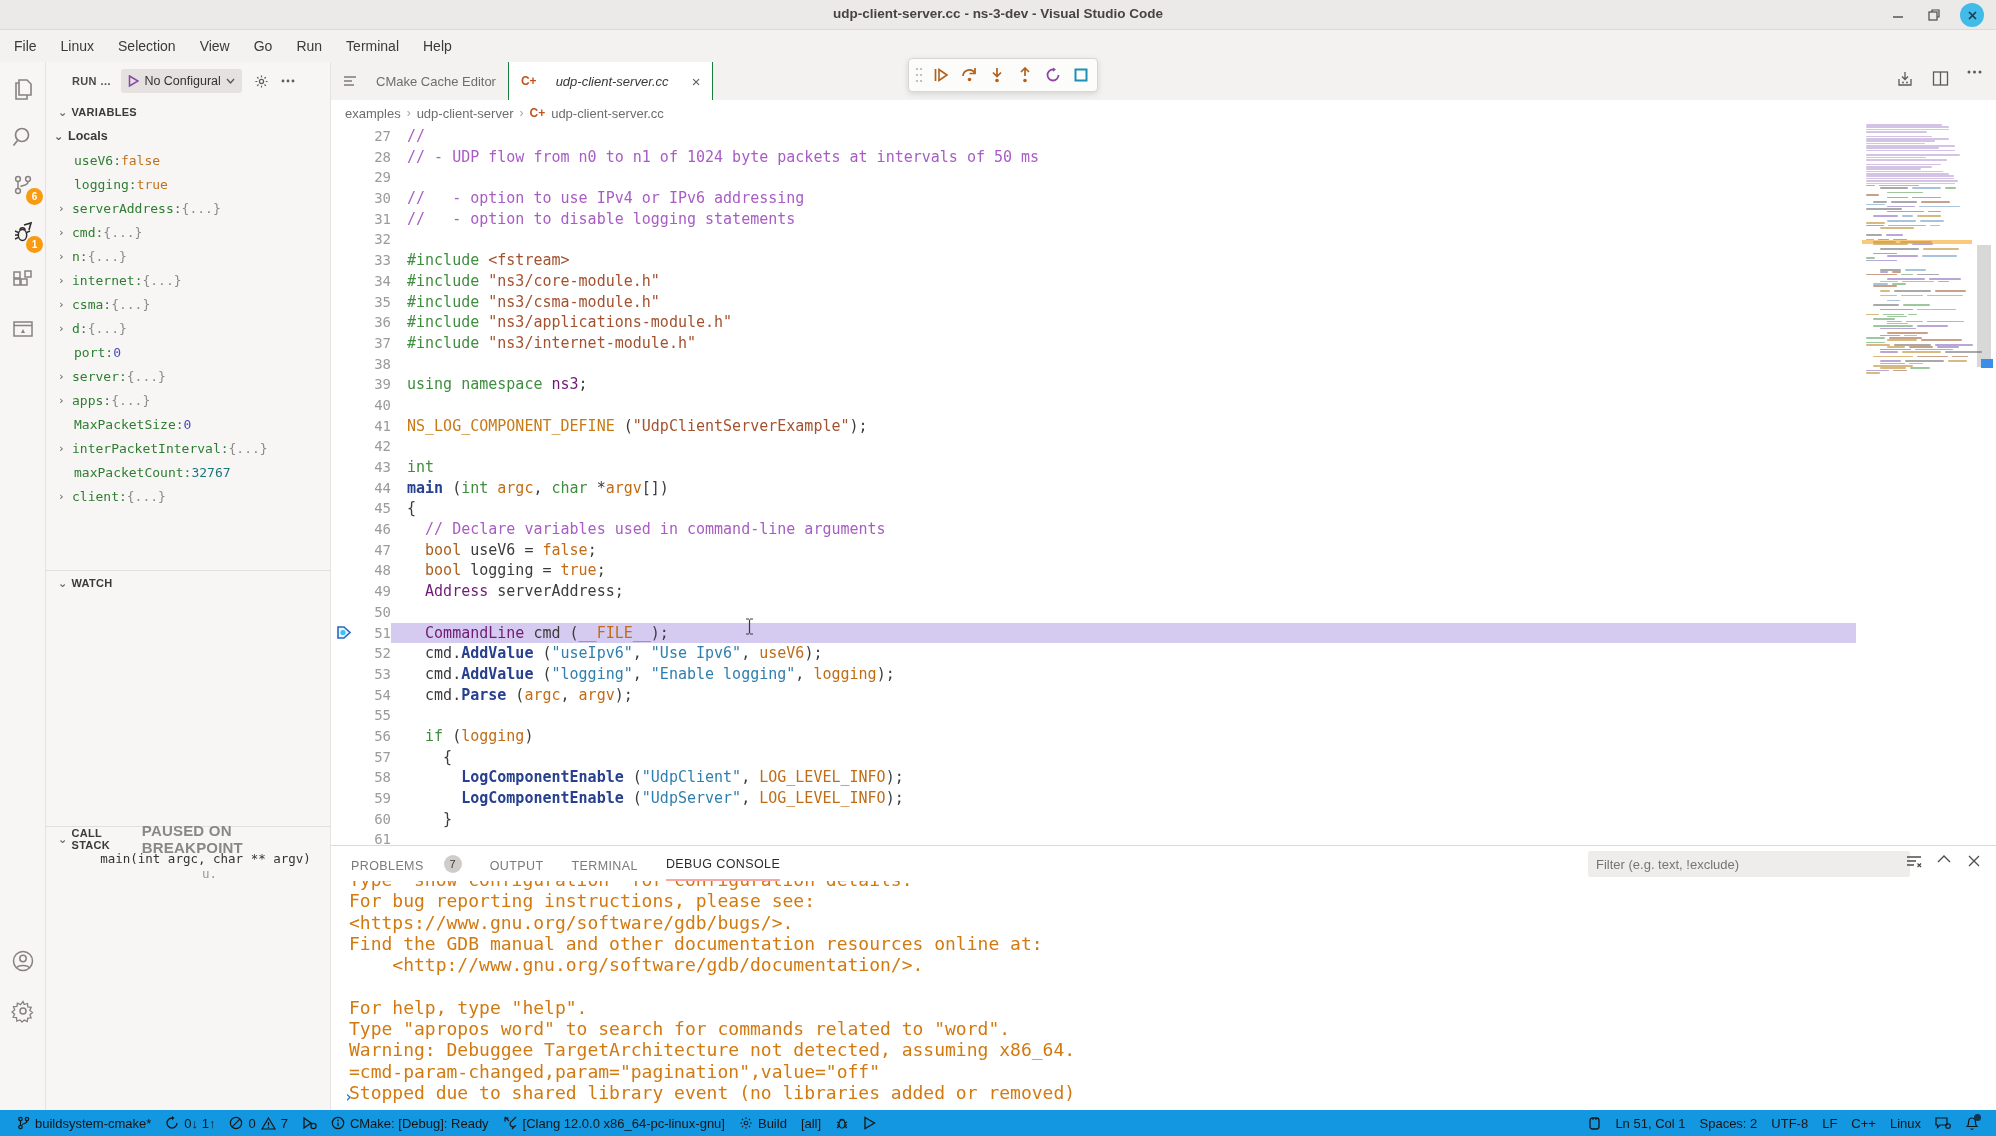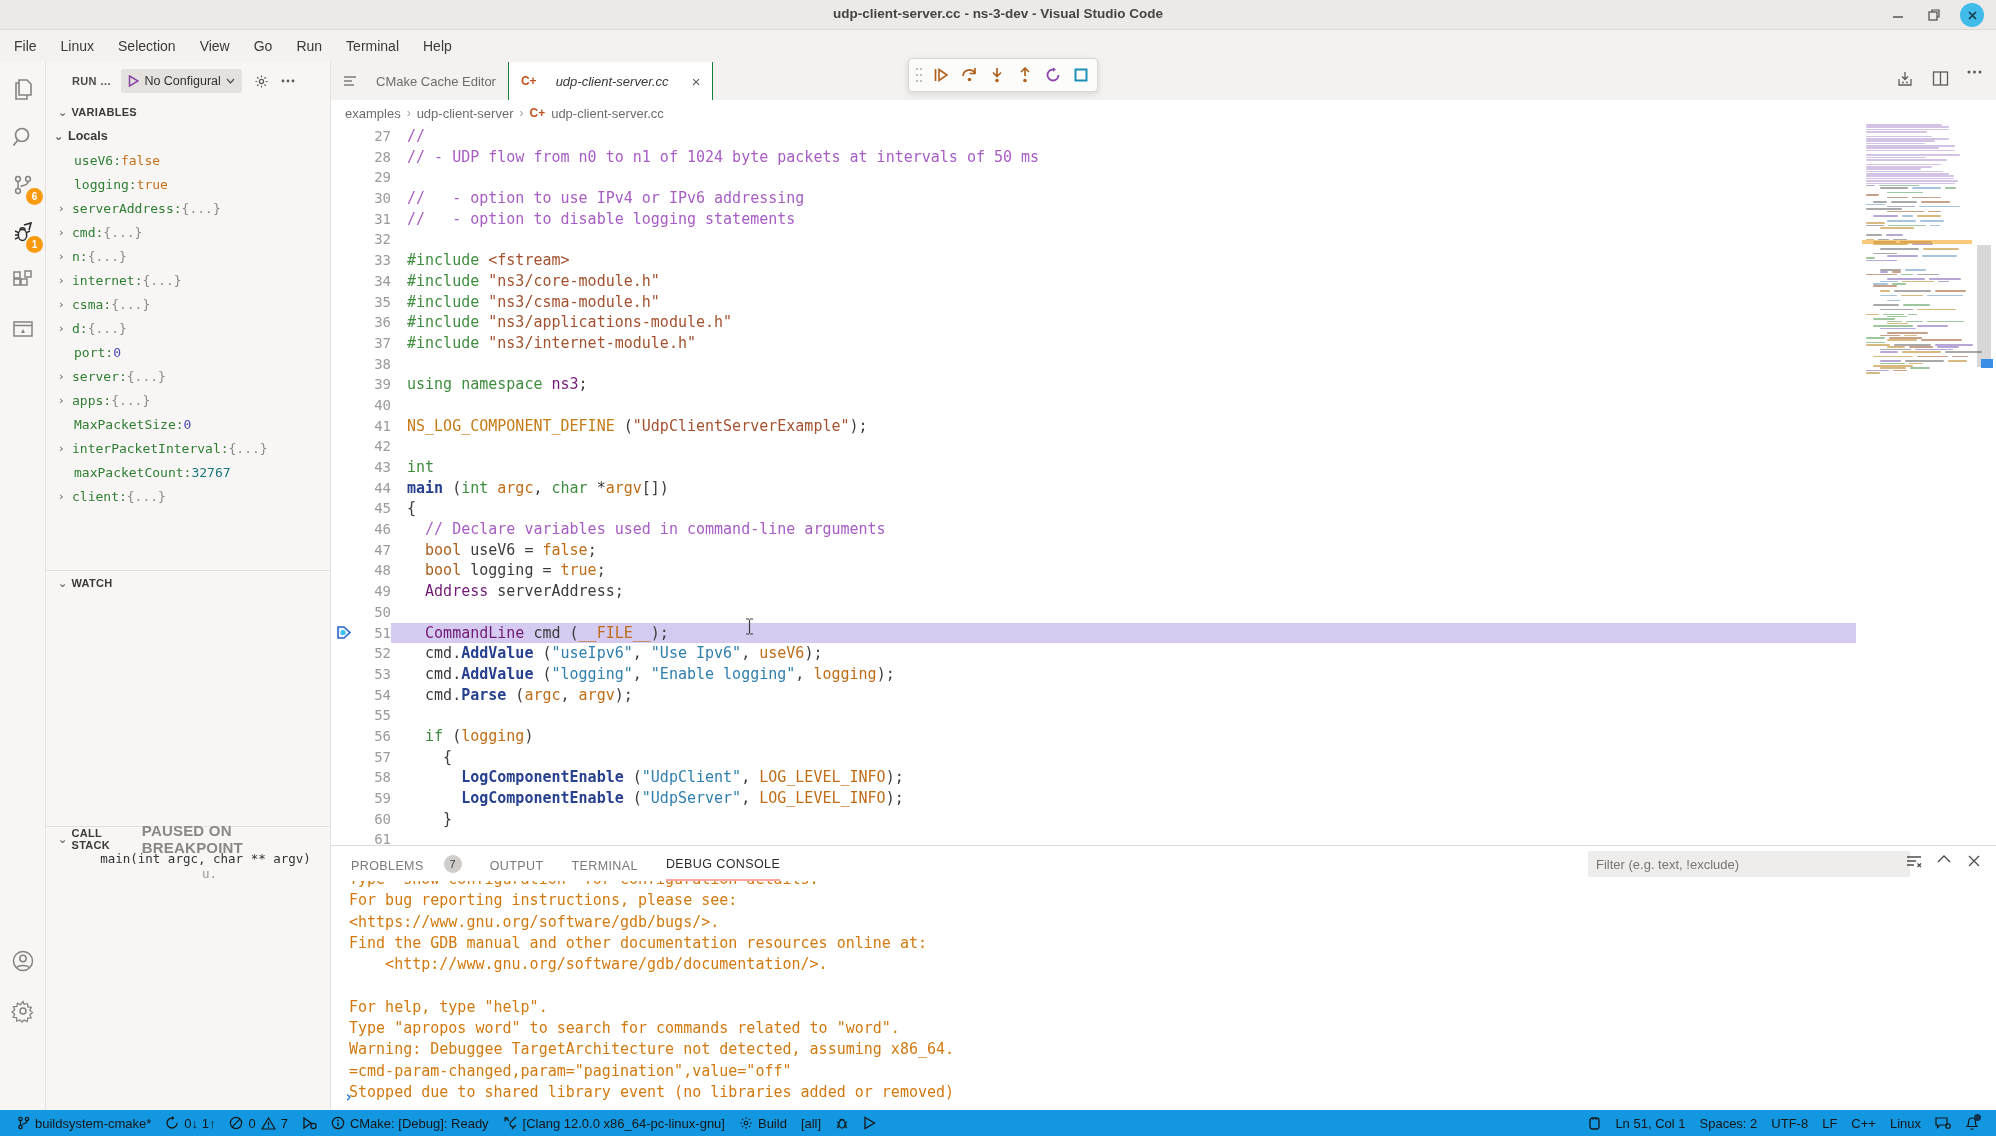--- a/index.html
+++ b/index.html
@@ -91,21 +91,21 @@
 
   
   #panel { position:absolute; left:331px; top:845px; width:1665px; height:265px; background:#fff; border-top:1px solid #dddad7; }
   #panel-header { position:absolute; left:0; top:0; width:1665px; height:35px; background:#fff; z-index:3; display:flex; align-items:center; padding-left:20px; }
   .ptab { position:relative; display:flex; align-items:flex-end; gap:20px; margin-right:28px; font-size:12.5px; letter-spacing:.4px; color:#7c7a78; padding:8px 0; }
   .ptab.active { color:#2b2b2b; border-bottom:2px solid #fca5a5; }
   .ptab-badge { background:#cfccc9; color:#3a3a3a; border-radius:9px; min-width:18px; height:18px; font-size:11px; display:flex; align-items:center; justify-content:center; padding:0 4px; }
   #panel-filter { position:absolute; left:1257px; top:5px; width:322px; height:26px; background:#efedec; border-radius:2px; font-size:13px; color:#8a8886; padding:0 8px; border:none; outline:none; font-family:inherit; }
   .panel-hdr-ico { position:absolute; top:9px; color:#4f4d4b; }
   #console { position:absolute; left:0; top:23px; width:1640px; height:242px; overflow:hidden; z-index:1; }
-  .con-line { position:relative; padding-left:18px; height:21.3px; line-height:21.3px; font-size:15px; color:#d2790f; white-space:pre; }
+  .con-line { position:relative; padding-left:18px; height:21.3px; line-height:21.3px; font-size:18px; color:#d2790f; white-space:pre; }
   #con-prompt { position:absolute; left:13px; bottom:4px; color:#2b7cd6; font-weight:700; font-size:15px; }
 
   
   #statusbar { position:absolute; left:0; top:1110px; width:1996px; height:26px; background:#1297e0; color:#161616; display:flex; align-items:center; padding:0 10px; font-size:13px; }
   .sb-item { display:flex; align-items:center; gap:5px; padding:0 7px; height:26px; white-space:nowrap; }
   #sb-right { margin-left:auto; display:flex; }
   .sb-ico { display:flex; align-items:center; }
   .bell-wrap { position:relative; }
   .bell-dot { position:absolute; right:-2px; top:-2px; width:7px; height:7px; border-radius:50%; background:#14314d; }
 

